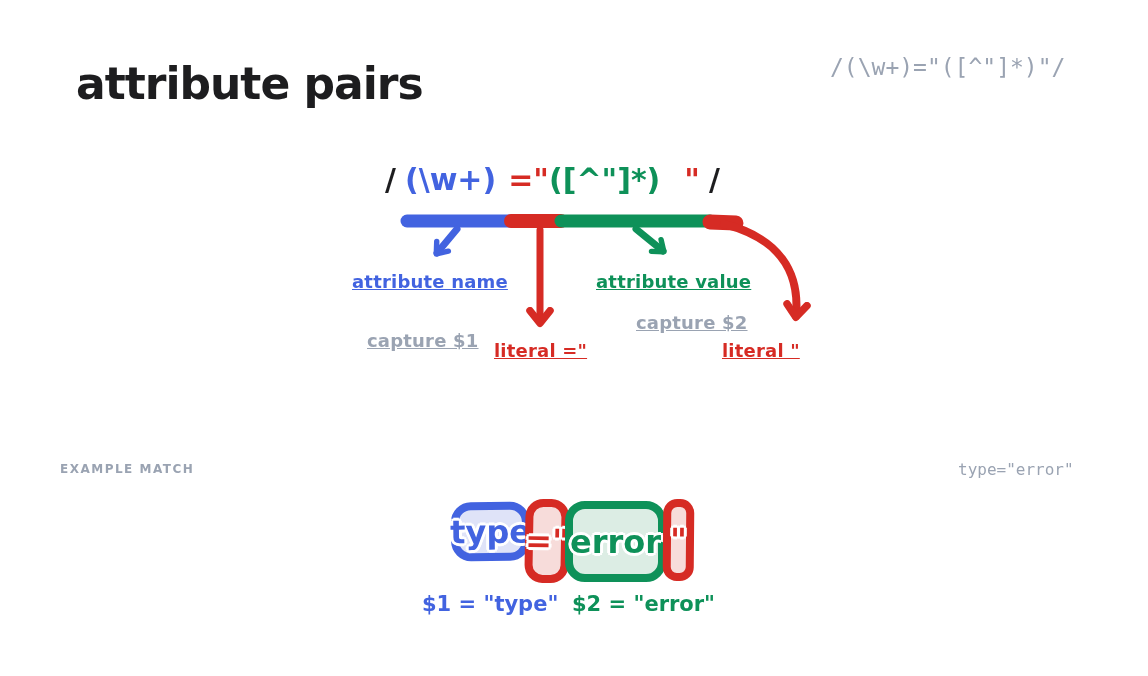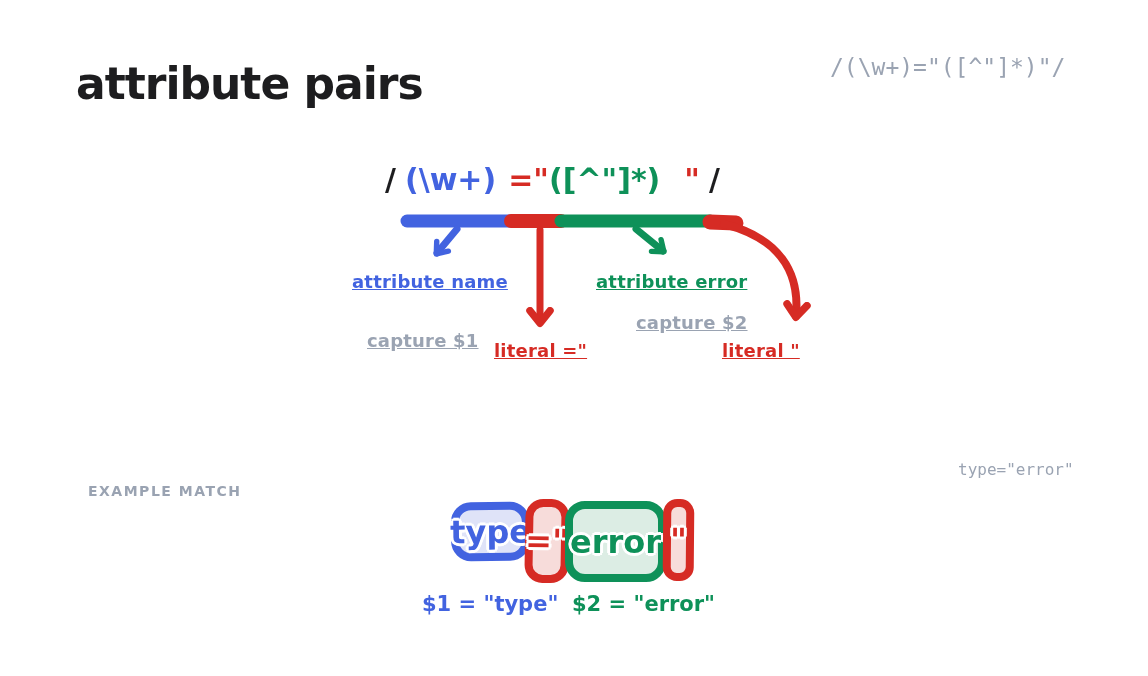--- a/index.html
+++ b/index.html
@@ -54,26 +54,25 @@
     letter-spacing: 0.2px;
     white-space: pre;
     text-decoration: underline;
   }
   .note-blue  { color: var(--blue); }
   .note-green { color: var(--green); }
   .note-red   { color: var(--red); }
   .note-gray  { color: var(--gray); }
 
   .section-label {
-    left: 88px; top: 462px;
-    font-size: 14px;
+    left: 60px; top: 462px;
+    font-size: 12px;
     font-weight: 800;
     letter-spacing: 1.5px;
     color: var(--gray);
-    margin-top: 21px;
   }
   .match-ref { left: 958px; top: 460px; font-size: 16px; }
 
   
   .token-box {
     position: absolute;
     display: flex;
     align-items: center;
     justify-content: center;
     border-style: solid;
@@ -145,21 +144,21 @@
 
   <line x1="457" y1="229" x2="437" y2="253" style="stroke:var(--blue)" stroke-width="7" stroke-linecap="round" marker-end="url(#ah-blue)"></line>
   <line x1="540" y1="230" x2="540" y2="322" style="stroke:var(--red)" stroke-width="7" stroke-linecap="round" marker-end="url(#ah-red)"></line>
   <line x1="636" y1="229" x2="663" y2="251" style="stroke:var(--green)" stroke-width="7" stroke-linecap="round" marker-end="url(#ah-green)"></line>
   <path d="M 724 224 C 779 238 800 272 796 316" fill="none" style="stroke:var(--red)" stroke-width="8" stroke-linecap="round" marker-end="url(#ah-red)"></path>
 </svg>
 
 <div class="abs note note-blue" style="left:352px; top:271px;">attribute name</div>
 <div class="abs note note-gray" style="left:367px; top:312px;margin-top:18px;">capture $1</div>
 <div class="abs note note-red" style="left:494px; top:340px;">literal ="</div>
-<div class="abs note note-green" style="left:596px; top:271px;">attribute error</div>
+<div class="abs note note-green" style="left:596px; top:271px;">attribute value</div>
 <div class="abs note note-gray" style="left:636px; top:312px;">capture $2</div>
 <div class="abs note note-red" style="left:722px; top:340px;">literal "</div>
 
 <div class="abs section-label">EXAMPLE MATCH</div>
 <div class="abs mono-gray match-ref">type="error"</div>
 
 <div class="token-box box-blue">
   <span class="token-text t-blue">type</span>
 </div>
 <div class="token-box box-red1">

